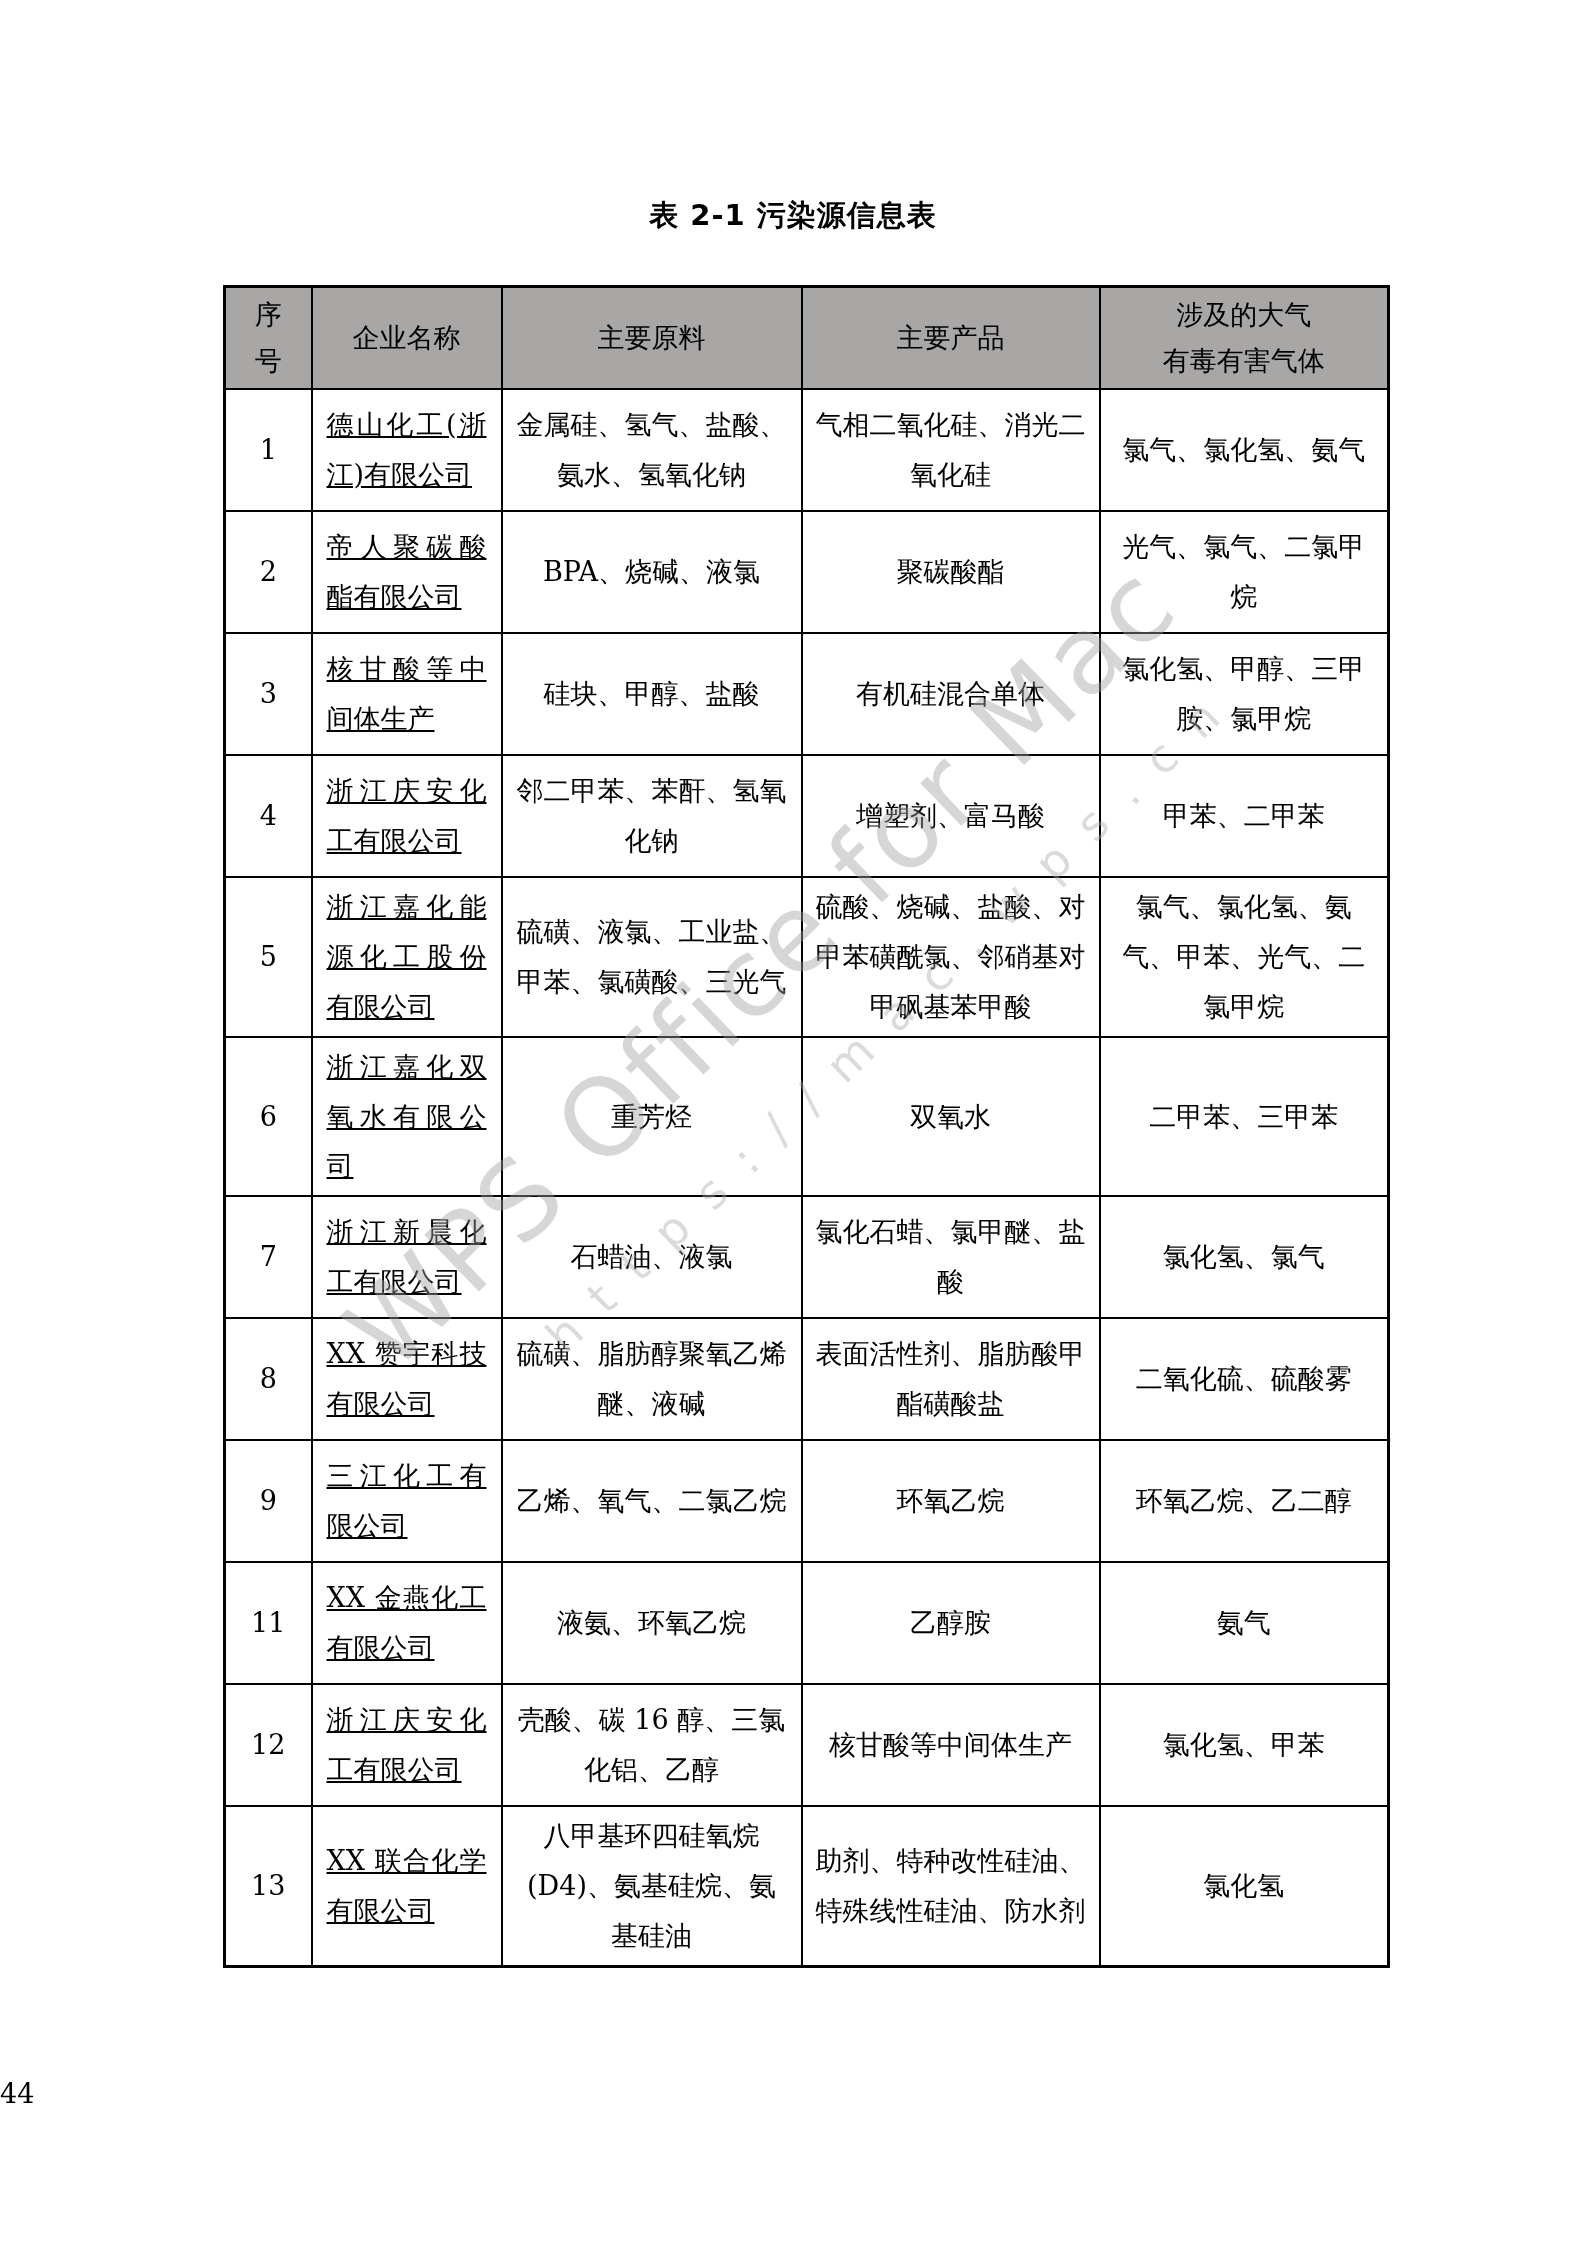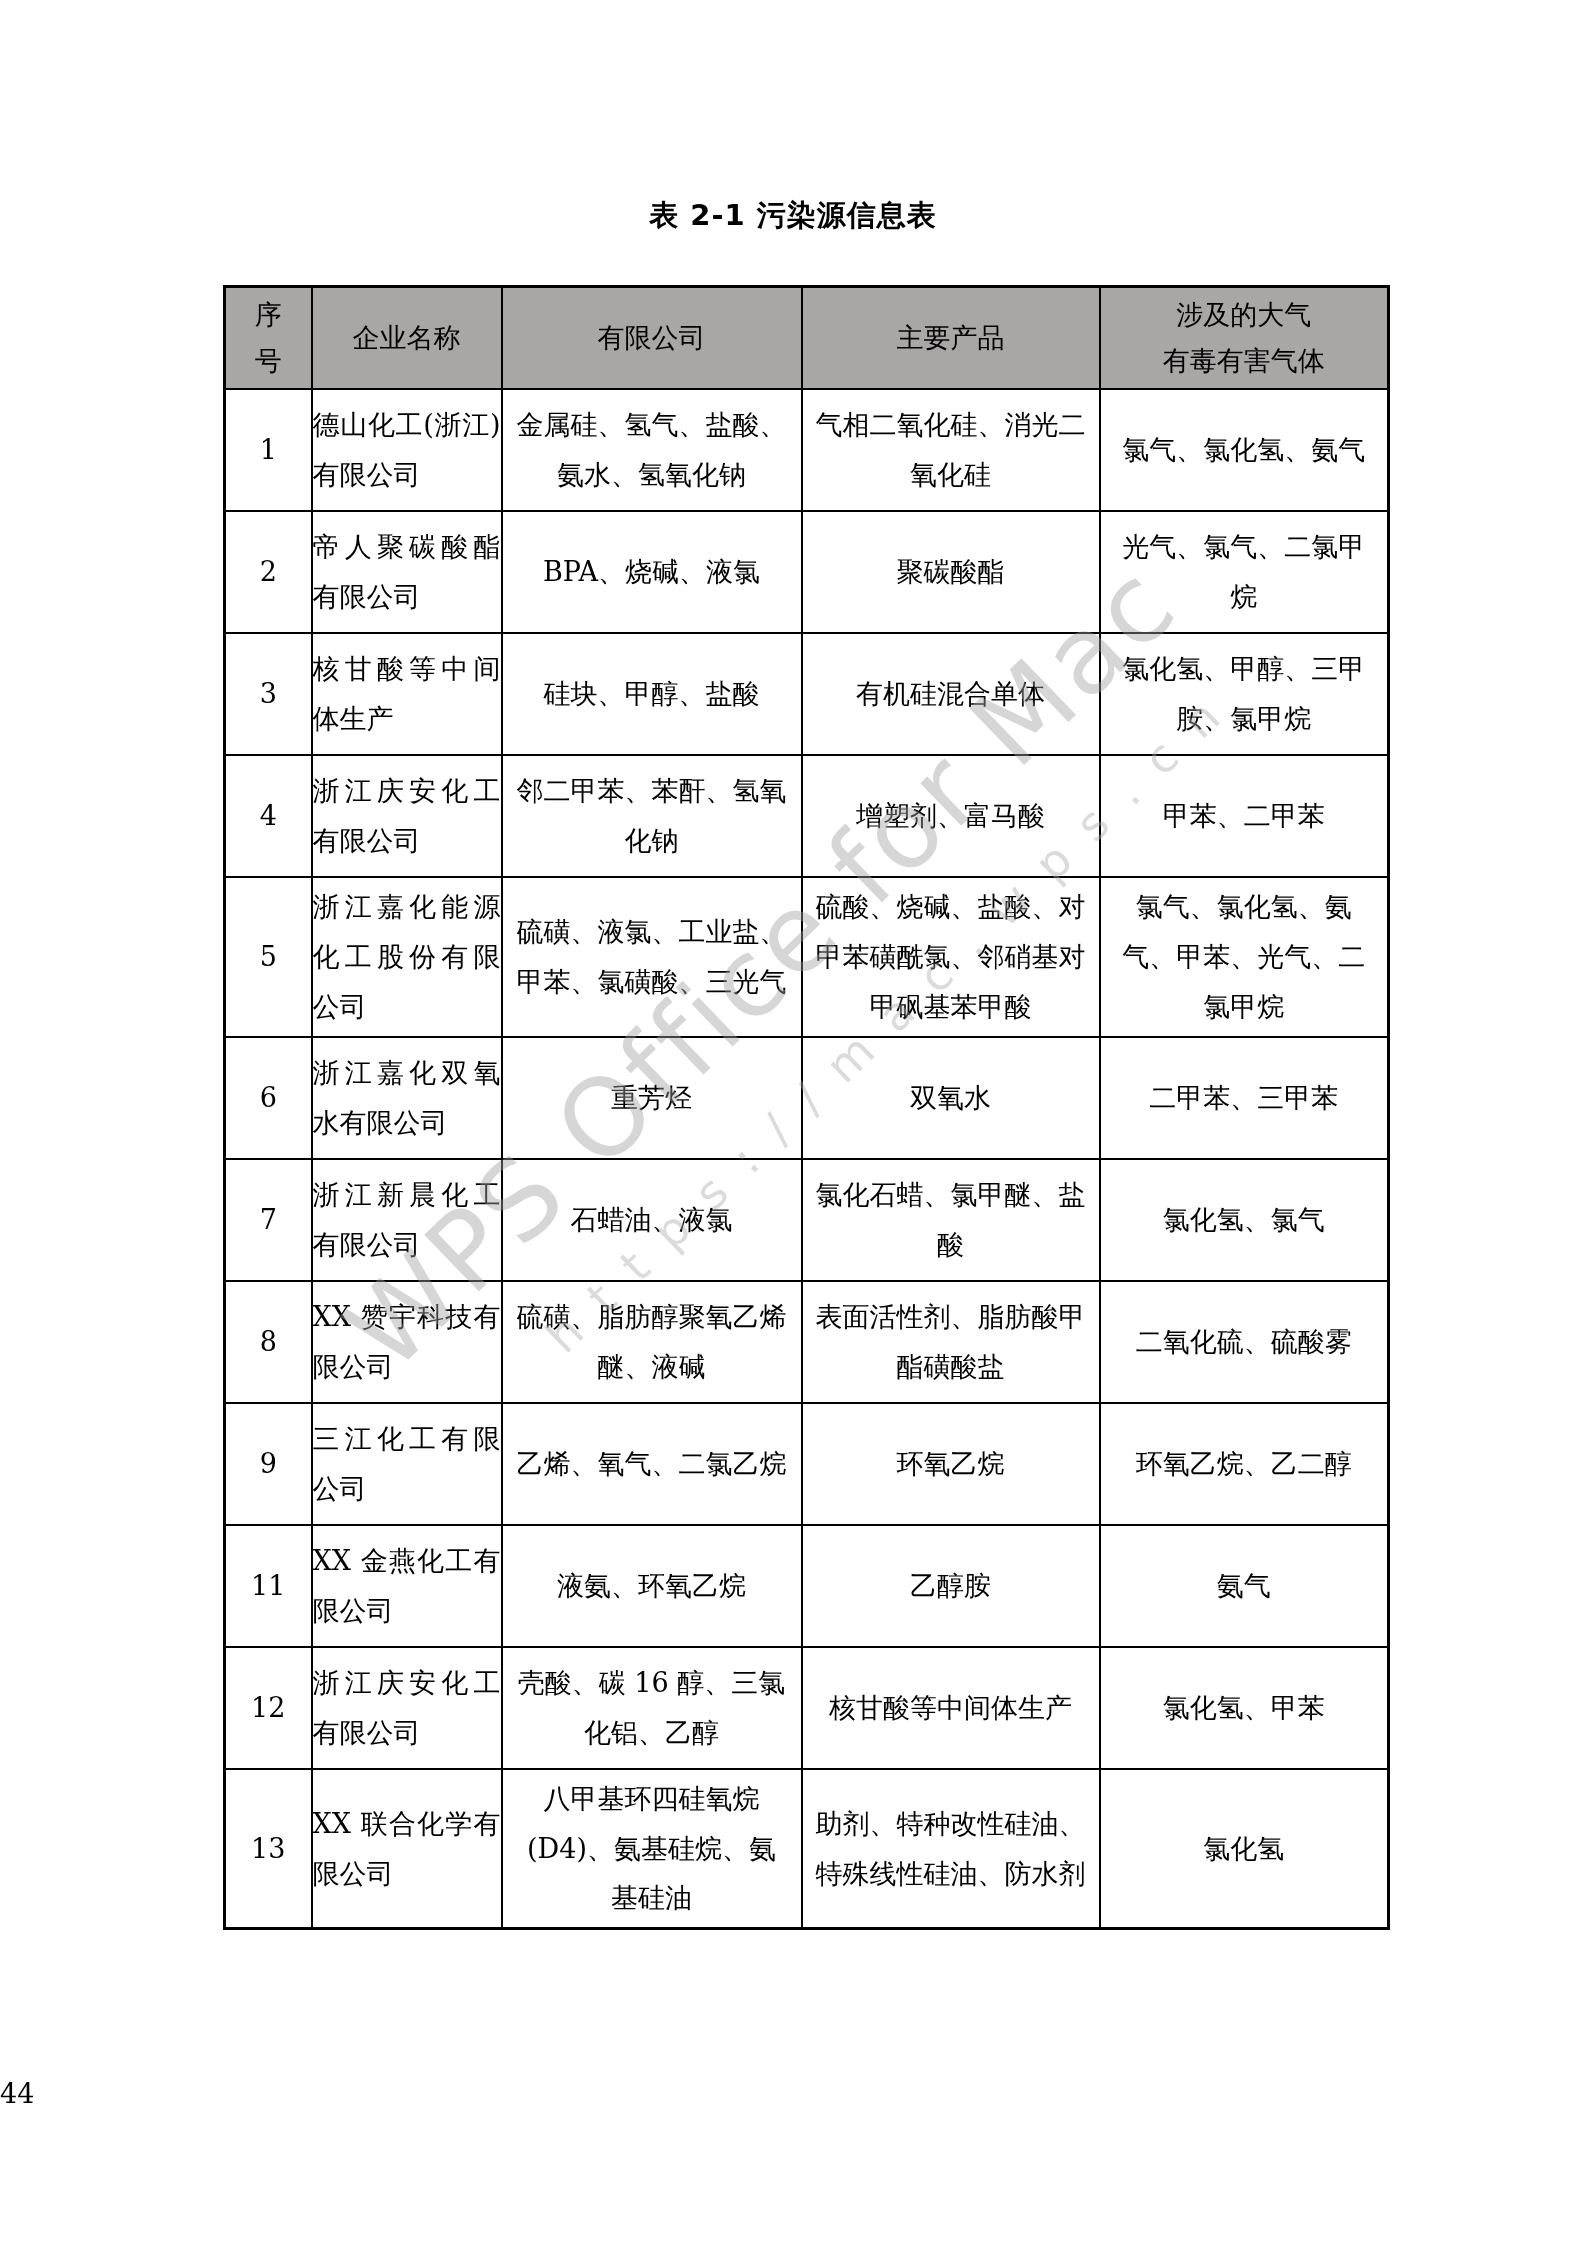--- a/index.html
+++ b/index.html
@@ -58,21 +58,22 @@
   .pollution-table thead th {
     background: #a9a6a6;
     text-align: center;
     white-space: pre-line;
     line-height: 1.7;
   }
   td.cell-no    { text-align: center; }
   td.cell-company {
     text-align: justify;
     text-justify: inter-character;
-    padding: 4px 0;
+    padding: 4px 14px;
+    text-decoration: underline;
   }
   td.cell-materials, td.cell-products, td.cell-gases { text-align: center; }
 
   .watermark {
     position: absolute;
     left: 50%;
     top: 1000px;
     transform: translate(-50%, -50%) rotate(-44deg);
     z-index: 5;
     pointer-events: none;
@@ -122,21 +123,21 @@
         <col class="c-company">
         <col class="c-materials">
         <col class="c-products">
         <col class="c-gases">
     </colgroup>
     <thead>
       <tr>
         <th>序
 号</th>
         <th>企业名称</th>
-        <th>有限公司</th>
+        <th>主要原料</th>
         <th>主要产品</th>
         <th>涉及的大气
 有毒有害气体</th>
       </tr>
     </thead>
     <tbody>
       <tr>
         <td class="cell-no">1</td>
         <td class="cell-company">德山化工(浙江)有限公司</td>
         <td class="cell-materials">金属硅、氢气、盐酸、氨水、氢氧化钠</td>

